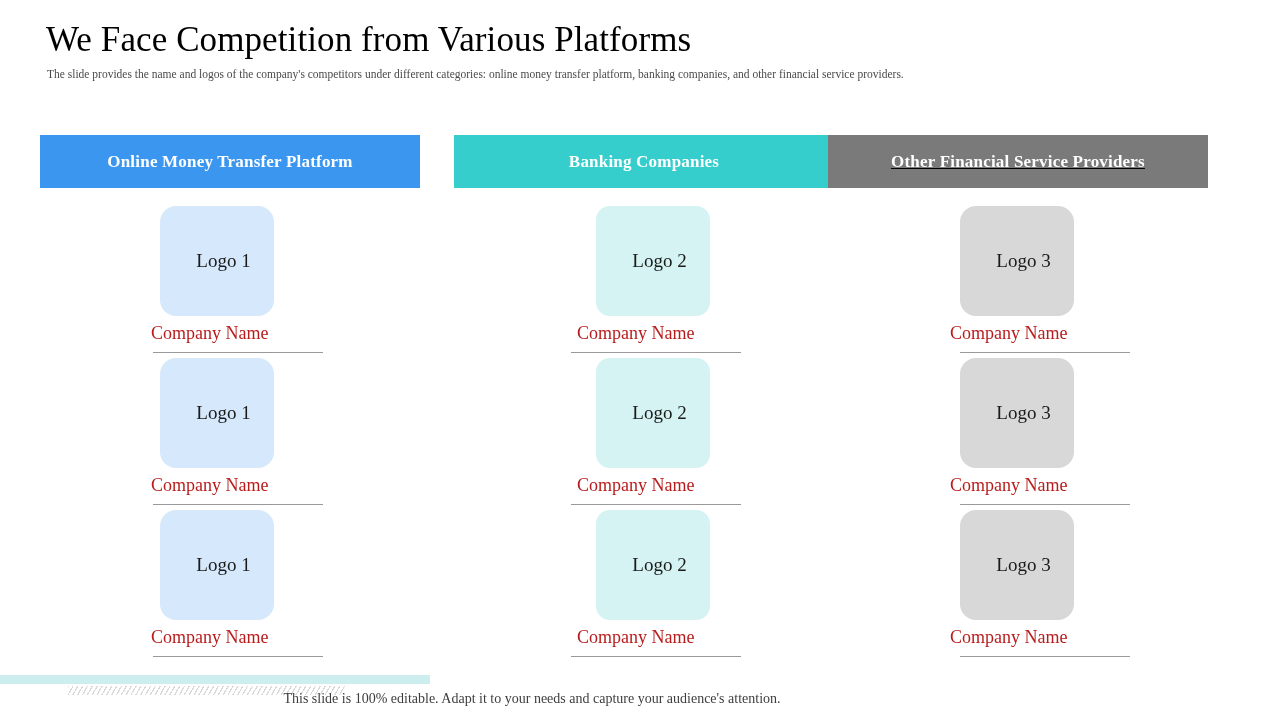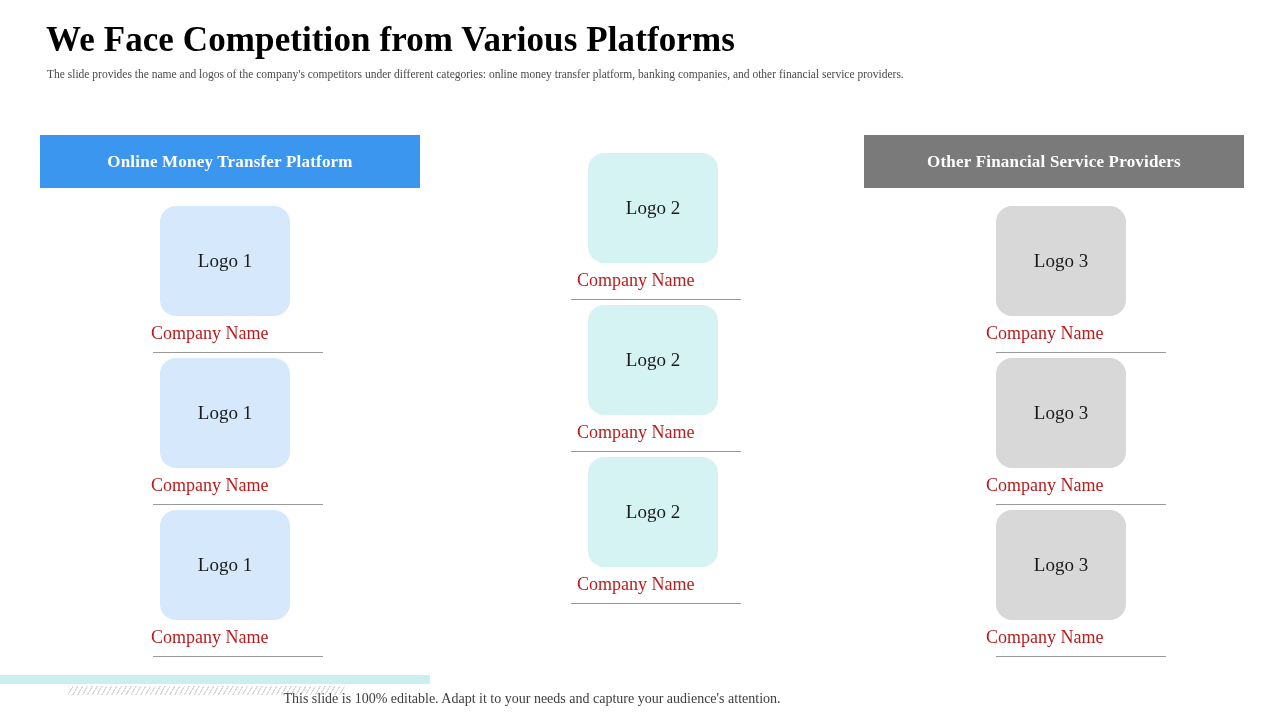--- a/index.html
+++ b/index.html
@@ -15,21 +15,21 @@
     position: relative;
   }
 
   
   #slide-title {
     position: absolute;
     left: 46px;
     top: 18px;
     font-size: 35px;
     line-height: 44px;
-    font-weight: 700;
+    font-weight: 400;
     color: #000000;
     letter-spacing: 0.1px;
     white-space: nowrap;
   }
   #slide-subtitle {
     position: absolute;
     left: 47px;
     top: 66px;
     font-size: 12.5px;
     line-height: 16px;
@@ -39,21 +39,21 @@
     white-space: nowrap;
   }
 
   
   .column {
     position: absolute;
     top: 135px;
   }
   #column-0 { left: 40px;  width: 380px; }
   #column-1 { left: 454px; width: 380px; }
-  #column-2 { left: 864px; width: 380px; }
+  #column-2 { left: 828px; width: 380px; text-decoration: underline; }
 
   .column-header {
     height: 53px;
     display: flex;
     align-items: center;
     justify-content: center;
     color: #ffffff;
     font-size: 17px;
     font-weight: bold;
     letter-spacing: 0.2px;
@@ -66,28 +66,29 @@
   }
 
   .logo-row {
     position: relative;
     height: 152px;
   }
 
   .logo-box {
     position: absolute;
     top: 0;
-    width: 130px;
+    width: 101px;
     height: 110px;
     border-radius: 16px;
     display: flex;
     align-items: center;
     justify-content: center;
     font-size: 19px;
     color: #1a1a1a;
+    padding-left: 13px;
   }
 
   .company-label {
     position: absolute;
     top: 117px;
     font-size: 18px;
     color: #b91c1c;
     white-space: nowrap;
   }
   .company-underline {
@@ -95,21 +96,21 @@
     top: 146px;
     height: 1px;
     background: #9a9a9a;
   }
 
   
   #column-0 .logo-box       { left: 120px; }
   #column-0 .company-label  { left: 111px; }
   #column-0 .company-underline { left: 113px; width: 170px; }
 
-  #column-1 .logo-box       { left: 134px; }
+  #column-1 .logo-box       { left: 142px; border-radius: 14px; }
   #column-1 .company-label  { left: 123px; }
   #column-1 .company-underline { left: 117px; width: 170px; }
 
   #column-2 .logo-box       { left: 132px; }
   #column-2 .company-label  { left: 122px; }
   #column-2 .company-underline { left: 132px; width: 170px; }
 
   
   #bottom-cyan-bar {
     position: absolute;
@@ -164,20 +165,21 @@
     </div>
     <div class="logo-row">
       <div class="logo-box" style="background-color: rgb(214, 232, 251);">Logo 1</div>
       <div class="company-label">Company Name</div>
       <div class="company-underline"></div>
     </div>
   </div>
 </div>
 
 <div class="column" id="column-1">
+  <div class="column-header" style="background-color: rgb(54, 205, 205);">Banking Companies</div>
   <div class="column-body">
     <div class="logo-row">
       <div class="logo-box" style="background-color: rgb(213, 243, 242);">Logo 2</div>
       <div class="company-label">Company Name</div>
       <div class="company-underline"></div>
     </div>
     <div class="logo-row">
       <div class="logo-box" style="background-color: rgb(213, 243, 242);">Logo 2</div>
       <div class="company-label">Company Name</div>
       <div class="company-underline"></div>

